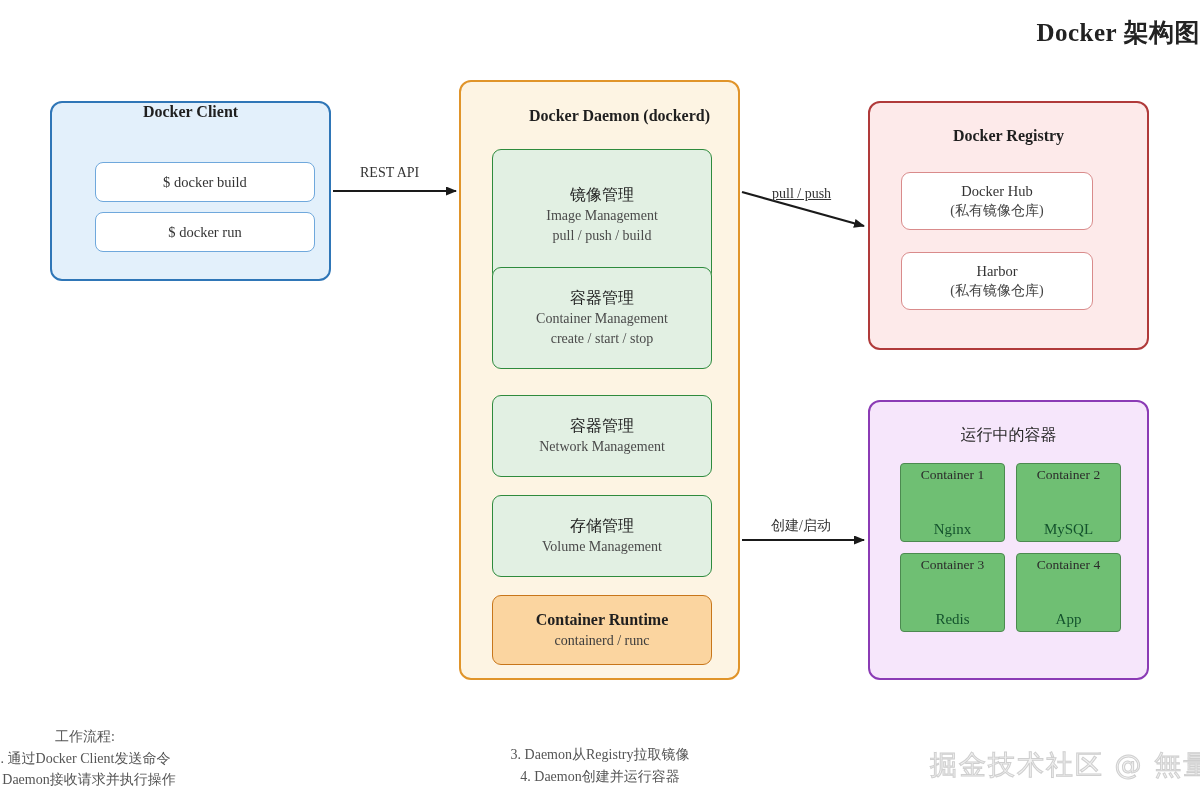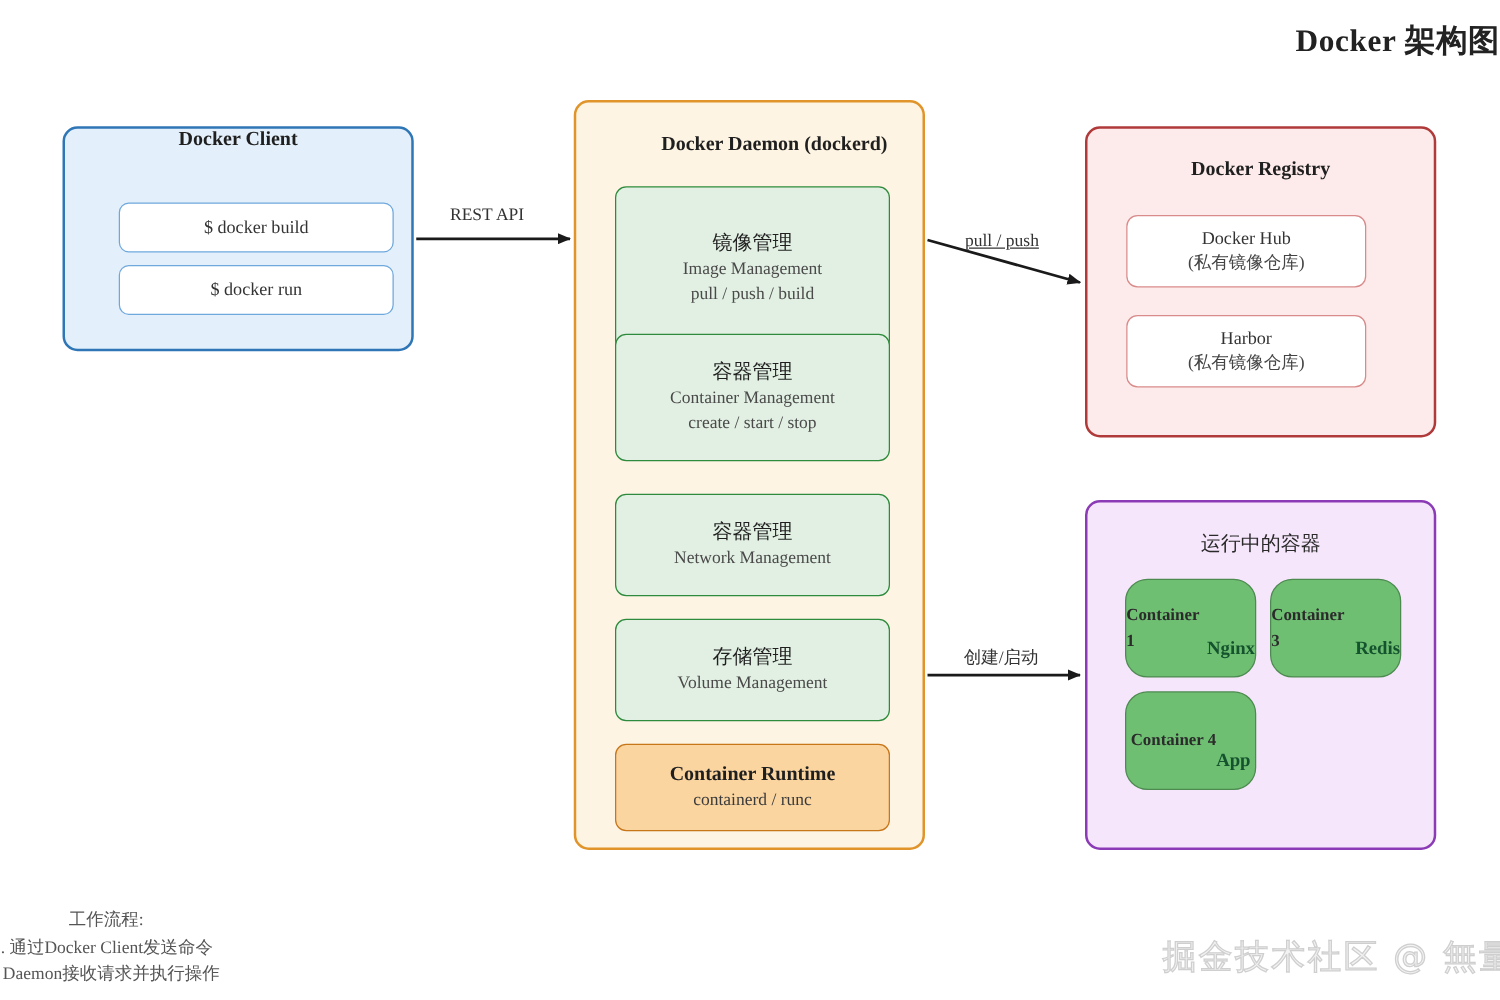--- a/index.html
+++ b/index.html
@@ -178,26 +178,25 @@
     display: flex;
     flex-wrap: wrap;
     gap: 11px;
   }
   .ctr-item {
     width: 105px;
     height: 79px;
     box-sizing: border-box;
     background: #6fbf73;
     border: 1.5px solid #4c8a50;
-    border-radius: 18px;
-    display: flex;
-    flex-direction: row;
+    border-radius: 4px;
+    display: flex;
+    flex-direction: column;
     align-items: center;
     justify-content: center;
-    font-weight: bold;
   }
   .ctr-item .c-id   { font-size: 13.5px; color: #2b2b2b; line-height: 1.5; }
   .ctr-item .c-name { font-size: 15px; color: #14532d; line-height: 1.5; margin-top: 33px; }
 
   
   .arrow-svg {
     position: absolute;
     left: 0;
     top: 0;
     width: 1200px;
@@ -296,20 +295,24 @@
       <div class="r-sub">(私有镜像仓库)</div>
     </div>
   </div>
 
   <div class="group-box running-box">
     <div class="group-title">运行中的容器</div>
     <div class="ctr-grid">
       <div class="ctr-item">
         <div class="c-id">Container 1</div>
         <div class="c-name">Nginx</div>
+      </div>
+      <div class="ctr-item">
+        <div class="c-id">Container 2</div>
+        <div class="c-name">MySQL</div>
       </div>
       <div class="ctr-item">
         <div class="c-id">Container 3</div>
         <div class="c-name">Redis</div>
       </div>
       <div class="ctr-item">
         <div class="c-id">Container 4</div>
         <div class="c-name">App</div>
       </div>
     </div>
@@ -329,16 +332,20 @@
   <div class="arrow-label lbl-rest">REST API</div>
   <div class="arrow-label lbl-pull">pull / push</div>
   <div class="arrow-label lbl-create">创建/启动</div>
 
   <div class="footer-col footer-left">
     <div class="fl-head">工作流程:</div>
     <div>1. 通过Docker Client发送命令</div>
     <div>2. Daemon接收请求并执行操作</div>
   </div>
 
+  <div class="footer-col footer-mid">
+    <div>3. Daemon从Registry拉取镜像</div>
+    <div>4. Daemon创建并运行容器</div>
+  </div>
 
   <div class="watermark">掘金技术社区 @ 無量</div>
 
 </div>
 
 </body></html>

